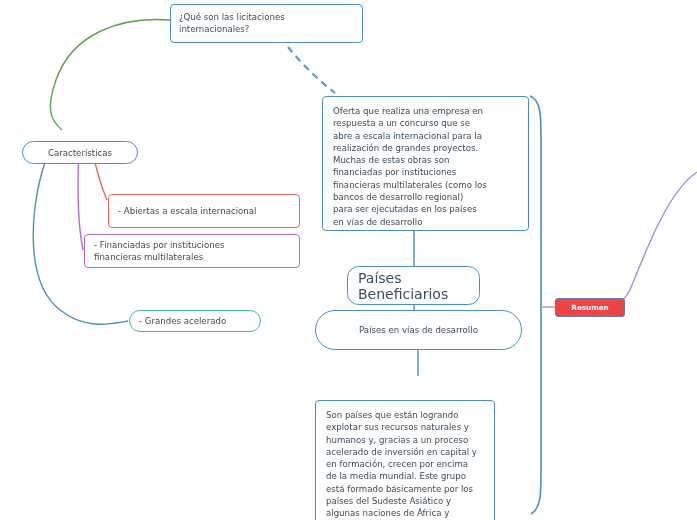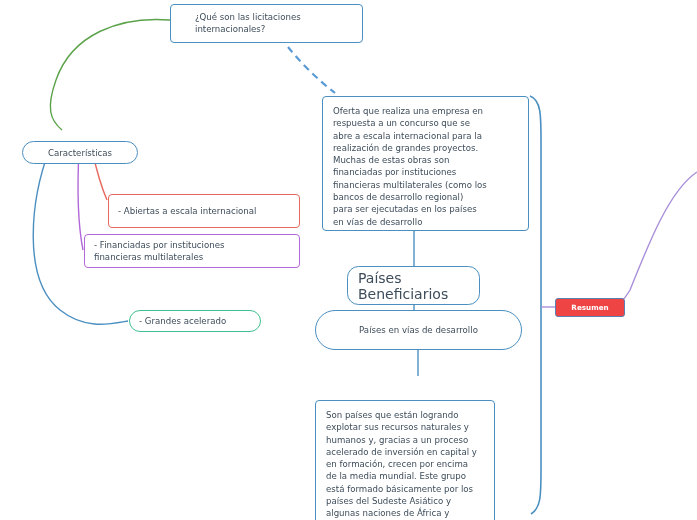--- a/index.html
+++ b/index.html
@@ -36,21 +36,21 @@
     white-space: pre-line;
   }
   
   .n-question {
     left: 170px;
     top: 4px;
     width: 193px;
     height: 39px;
     border: 1.2px solid #4a8fc0;
     border-radius: 4px;
-    padding: 5px 24px;
+    padding: 5px 8px;
     color: #3d4c5a;
     font-size: 8.6px;
     line-height: 11.5px;
   }
   
   .n-caract {
     left: 22px;
     top: 141px;
     width: 116px;
     height: 23px;

